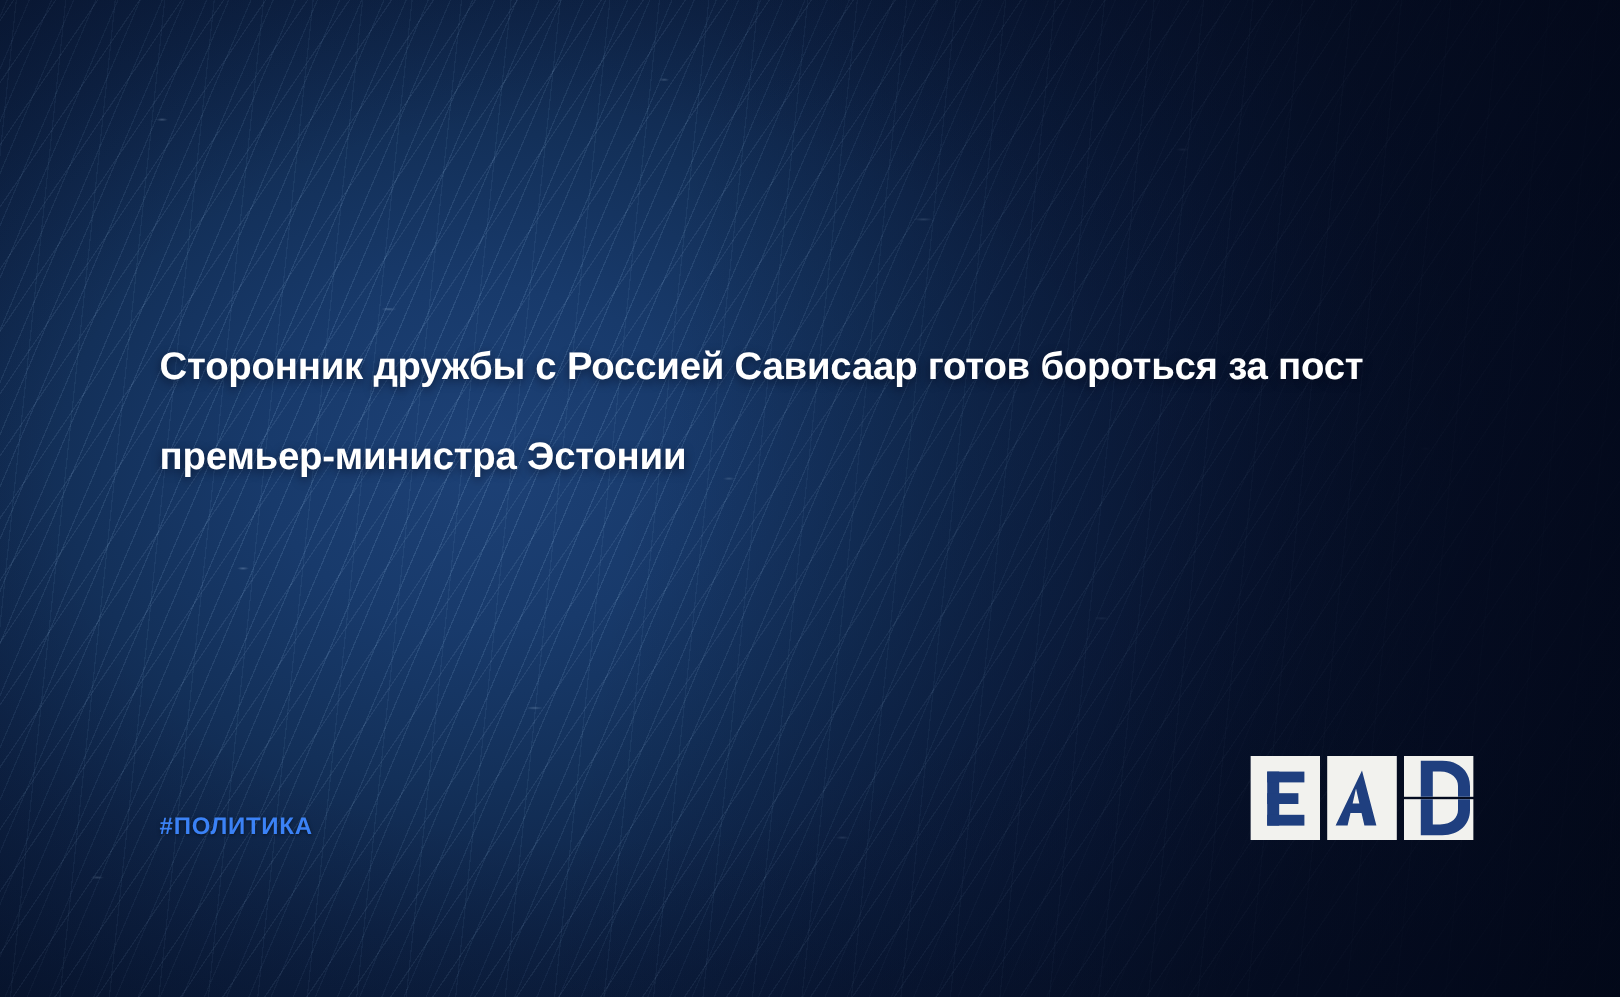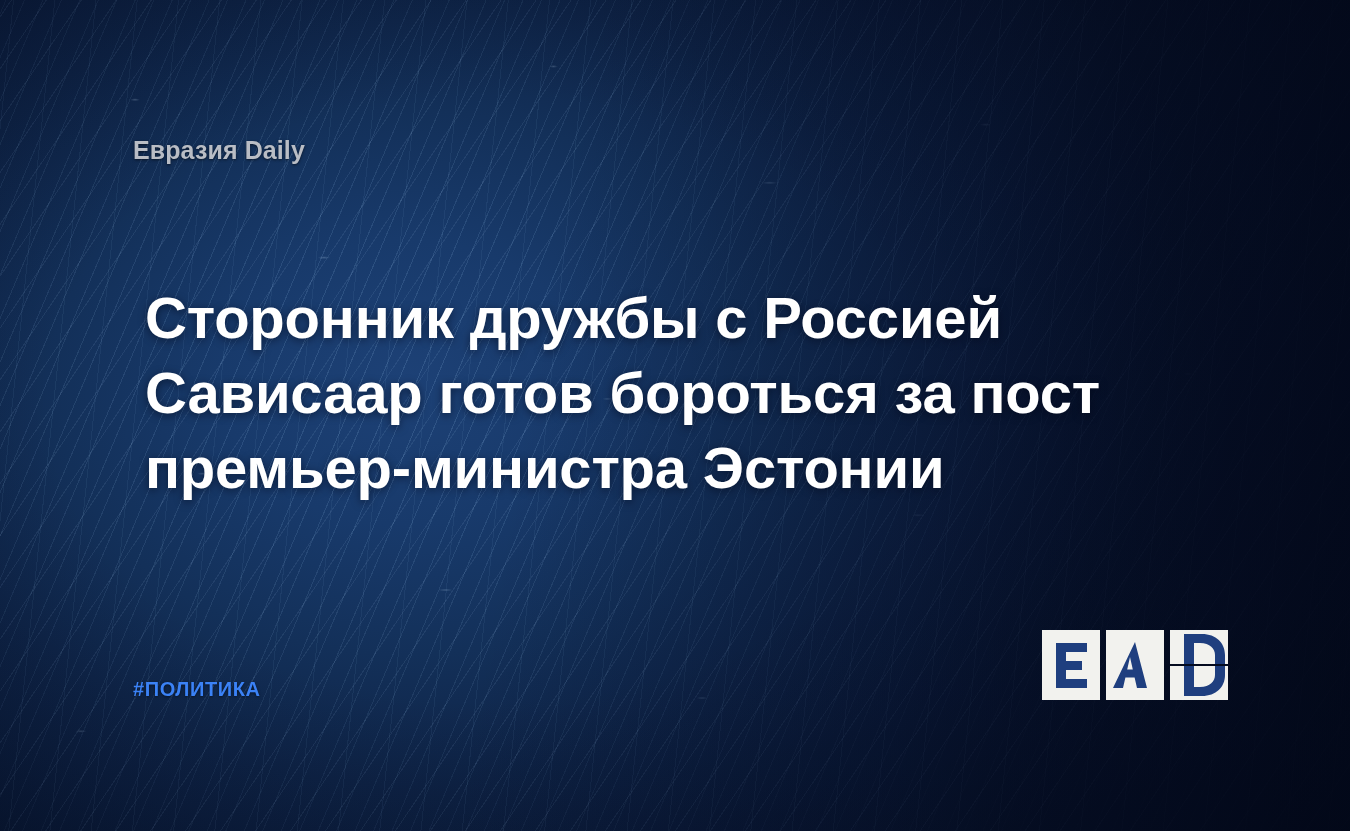--- a/index.html
+++ b/index.html
@@ -135,22 +135,22 @@
     color: #b9bdc5;
     text-shadow: 0 1px 3px rgba(0,0,0,0.55);
     white-space: nowrap;
   }
 
   .headline {
     position: absolute;
     left: 133px;
     top: 268px;
     width: 1090px;
-    margin: 12px;
-    font-size: 58px;
+    margin: 0;
+    font-size: 32px;
     line-height: 75px;
     font-weight: bold;
     color: #ffffff;
     letter-spacing: -0.2px;
     text-shadow: 0 2px 8px rgba(2,8,24,0.55);
   }
 
   .tag {
     position: absolute;
     left: 133px;
@@ -182,21 +182,20 @@
   <div class="bg-layer bg-base"></div>
   <div class="bg-layer streaks streaks-a"></div>
   <div class="bg-layer streaks streaks-b"></div>
   <div class="bg-layer streaks streaks-c"></div>
   <div class="bg-layer speckle"></div>
   <div class="bg-layer bg-vignette"></div>
   <div class="bg-layer bg-vignette2"></div>
 
   <div class="content">
 
-    <div class="brand">Евразия Daily</div>
 
     <h1 class="headline">Сторонник дружбы с Россией Сависаар готов бороться за пост премьер-министра Эстонии</h1>
 
     <div class="tag">#ПОЛИТИКА</div>
 
     <div class="logo">
       <svg width="186" height="70" viewBox="0 0 186 70" xmlns="http://www.w3.org/2000/svg">
 
         <rect x="0" y="0" width="58" height="70" fill="#f2f2ee"></rect>
 

